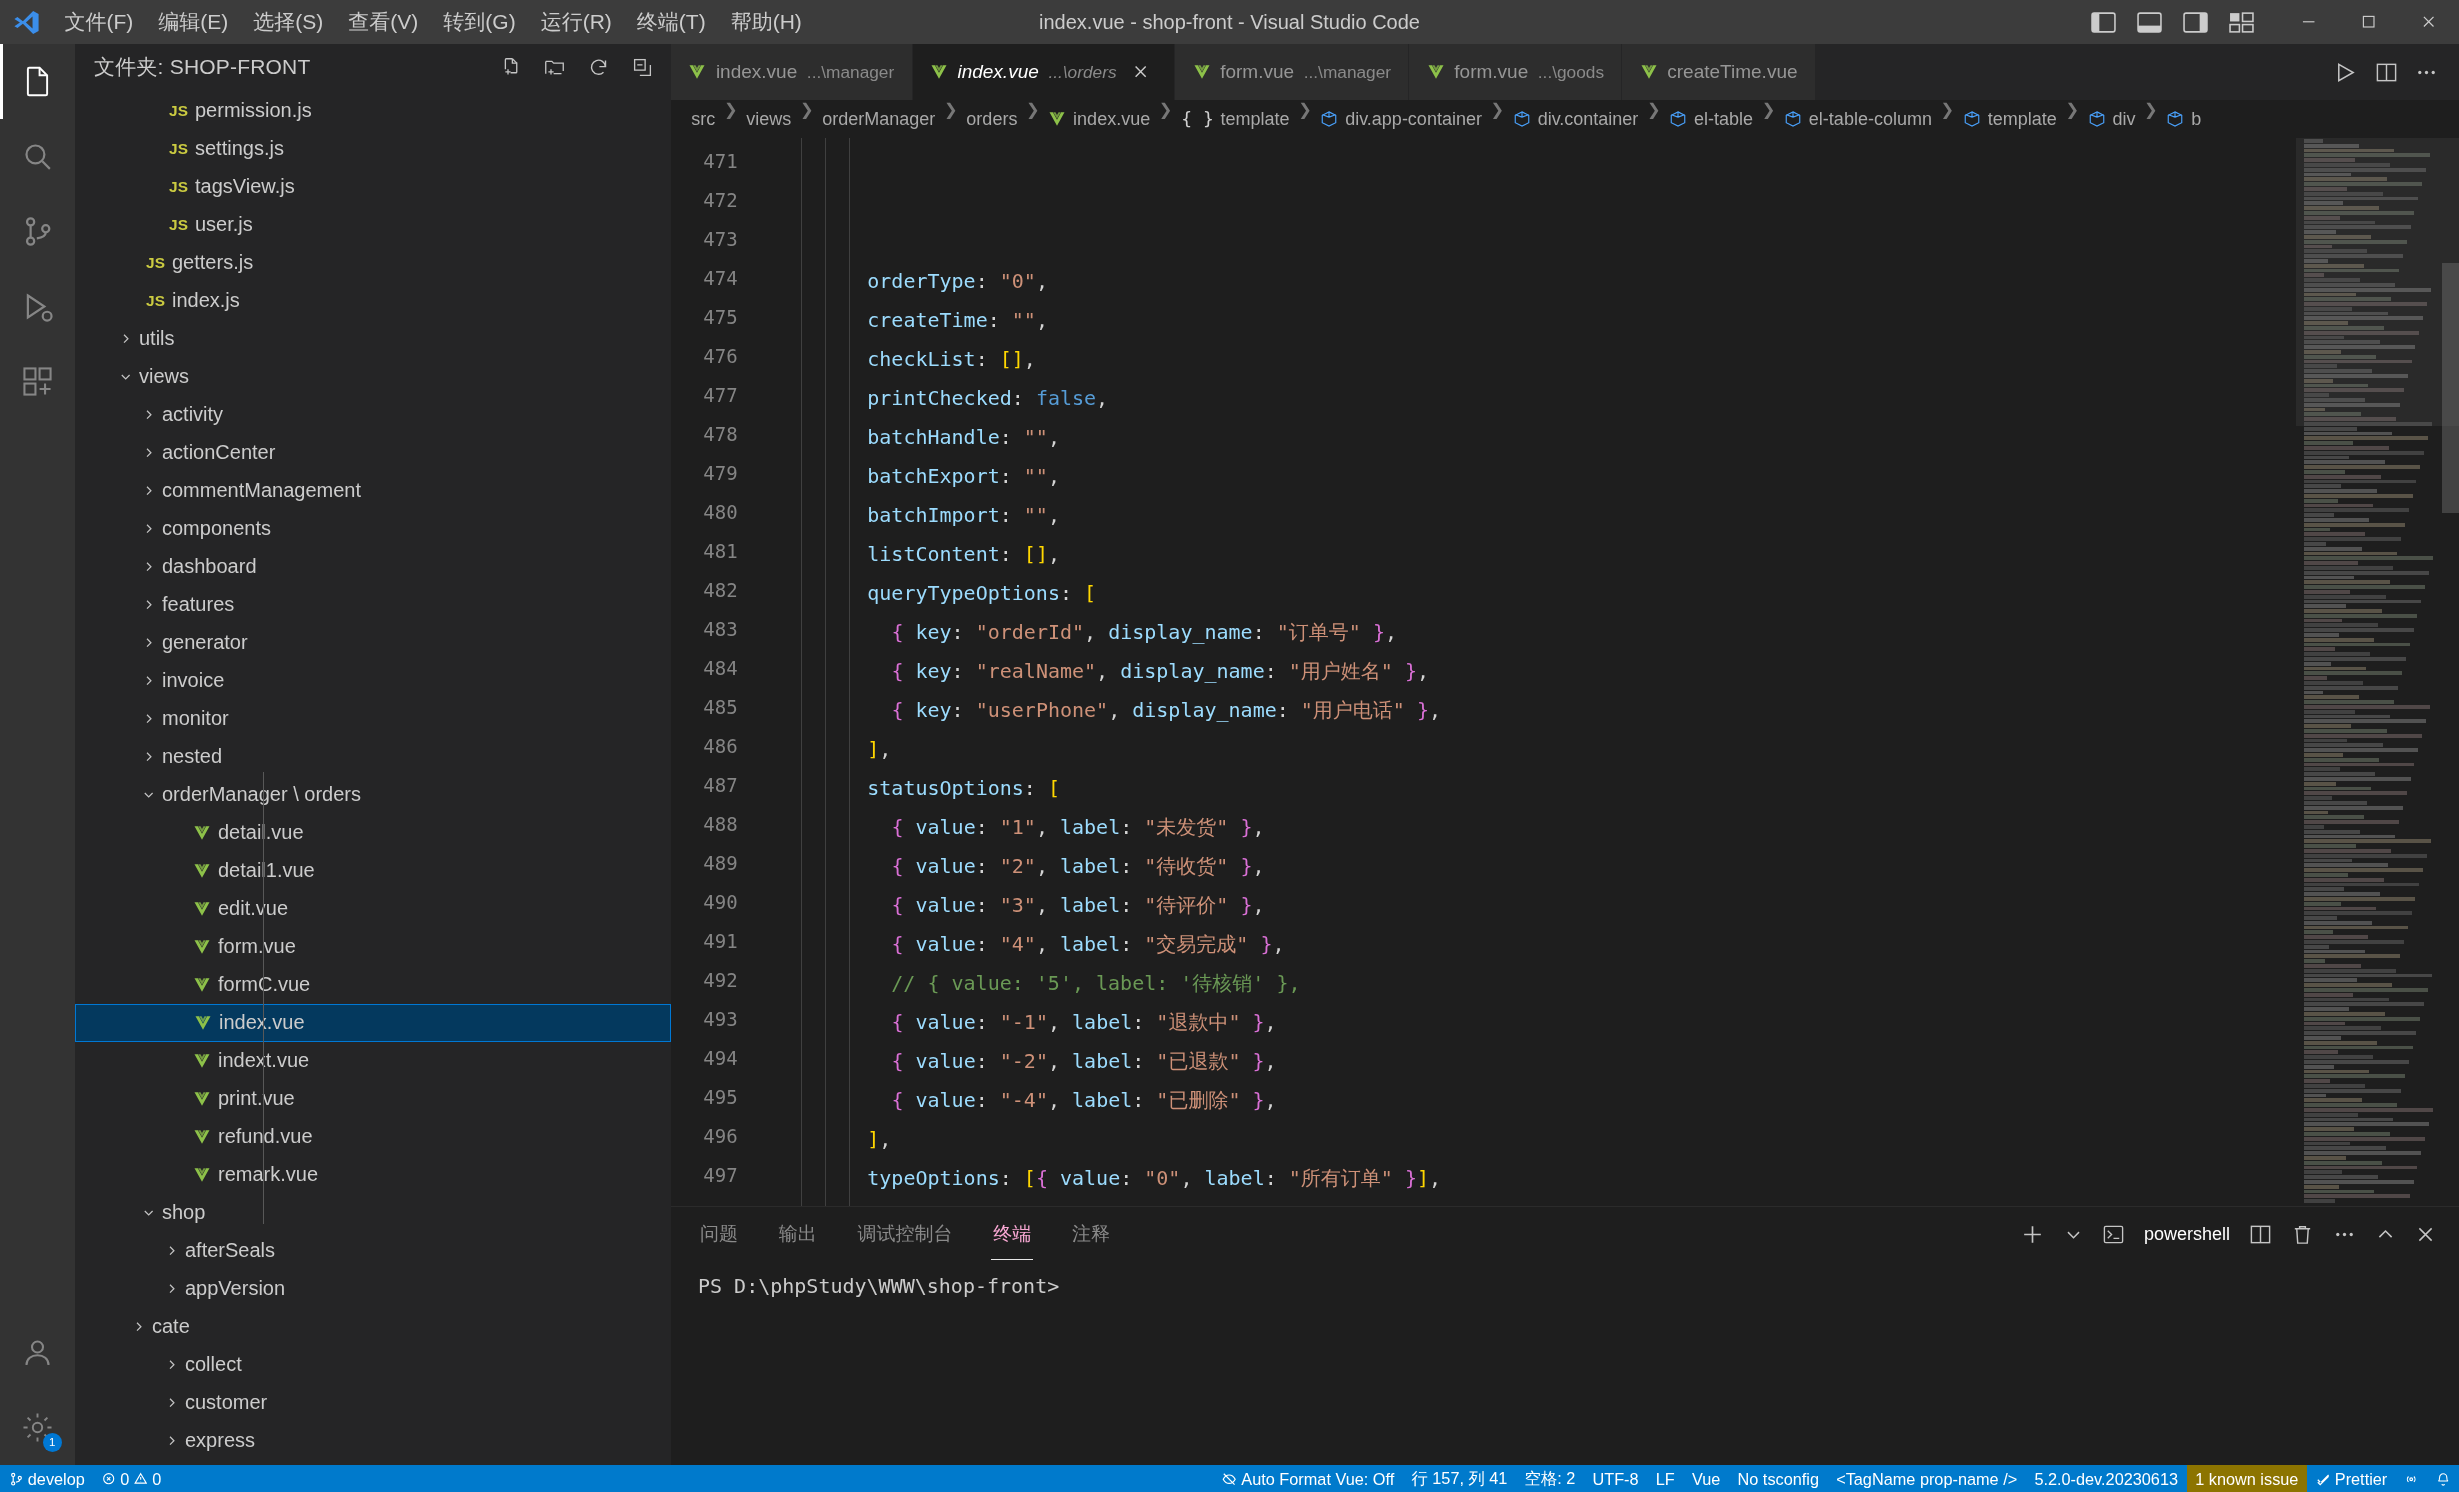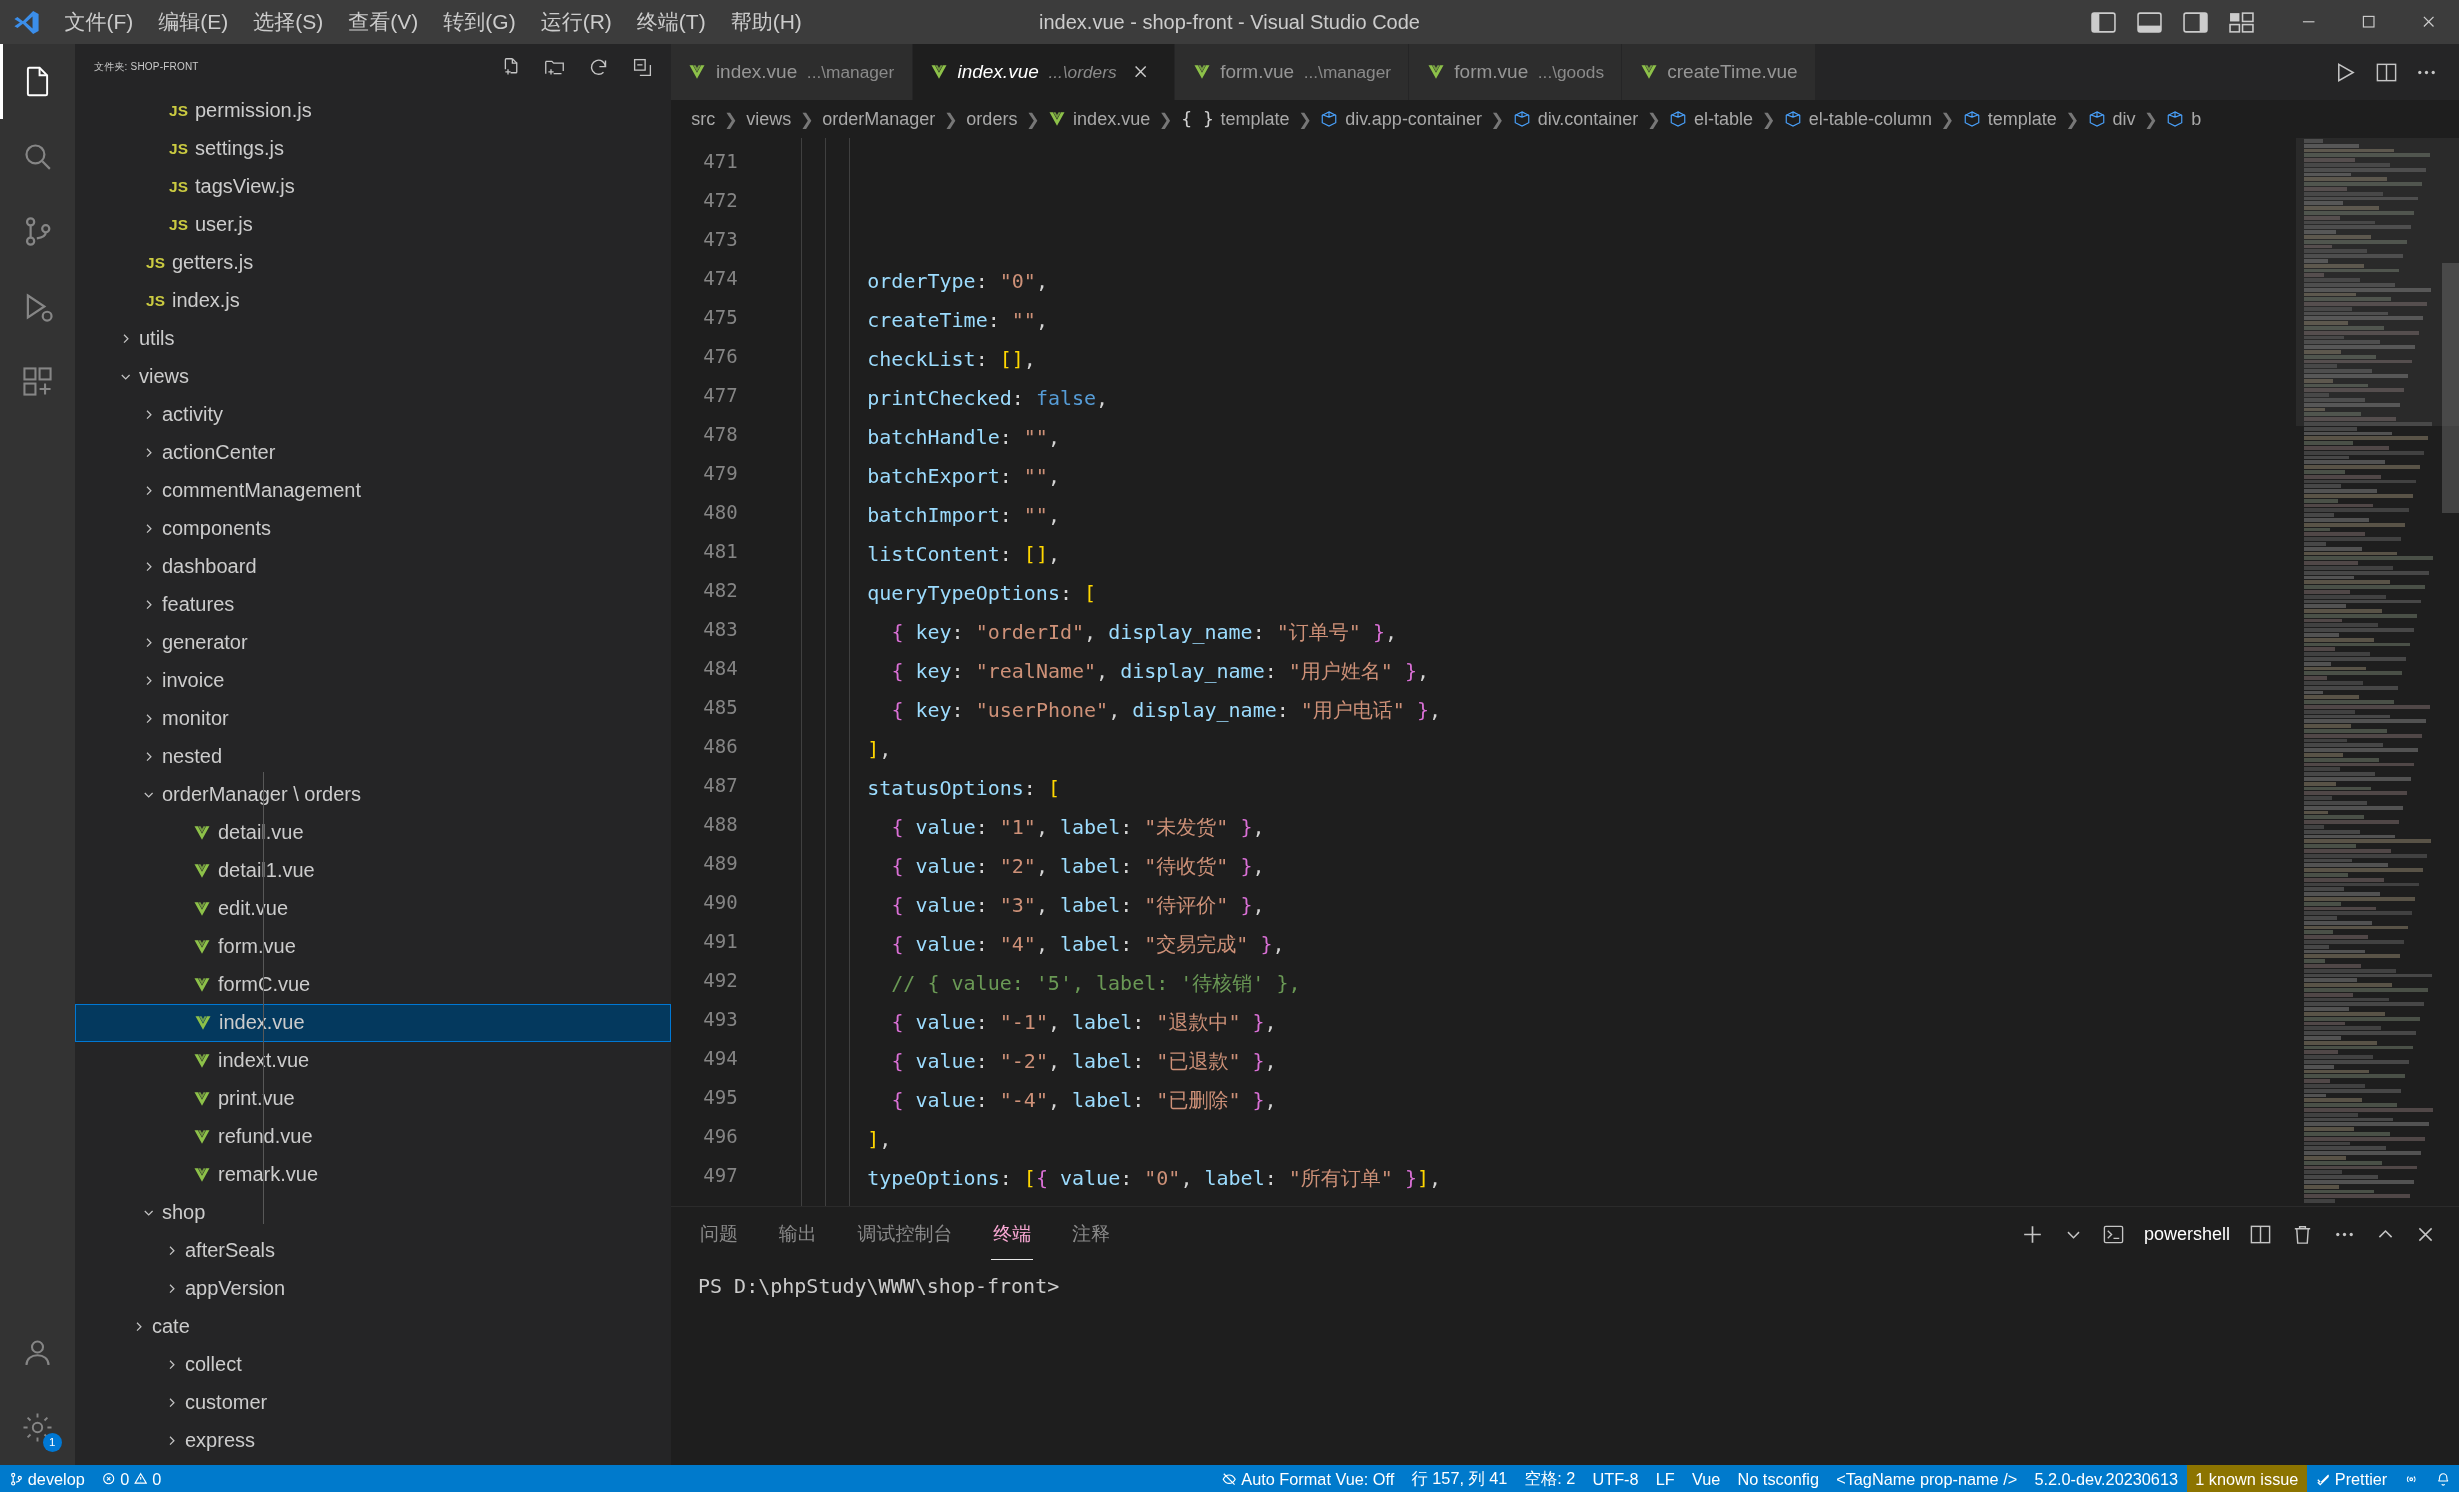--- a/index.html
+++ b/index.html
@@ -62,21 +62,21 @@
   
   .sidebar {
     width: 596px; background: #252526; flex: 0 0 596px; display: flex; flex-direction: column;
     min-height: 0;
   }
   .sidebar-header {
     height: 46px; display: flex; align-items: center; padding: 0 9.6px 0 19px;
     flex: 0 0 46px;
   }
   .sidebar-title {
-    font-size: 10px; color: #cccccc; letter-spacing: 0.2px; white-space: nowrap;
+    font-size: 21px; color: #cccccc; letter-spacing: 0.2px; white-space: nowrap;
   }
   .sidebar-actions { margin-left: auto; display: flex; align-items: center; gap: 5.8px; }
   .sb-act {
     width: 38px; height: 38px; display: flex; align-items: center; justify-content: center;
     color: #c5c5c5;
   }
   .tree {
     flex: 1; overflow: hidden; position: relative; padding-top: 1.9px;
   }
   .row {
@@ -112,21 +112,21 @@
   .tab.active::before {
     content: ""; position: absolute; left: 0; right: 0; top: 0; height: 1px; background: #1e1e1e;
   }
   .tab .tname { white-space: nowrap; }
   .tab .tpath { color: #8a8a8a; font-size: 17.3px; white-space: nowrap; }
   .tab .tclose { margin-left: 5.8px; font-size: 19px; color: #cccccc; width: 25px; text-align: center; }
   .tabs-right { margin-left: auto; display: flex; align-items: center; gap: 17.3px; padding: 0 21px; }
   .tr-ico { color: #c5c5c5; display: flex; align-items: center; }
 
   .breadcrumbs {
-    height: 38px; display: flex; align-items: center; padding-left: 17.3px; gap: 0;
+    height: 38px; display: flex; padding-left: 17.3px; gap: 0;
     font-size: 18px; color: #a9a9a9; flex: 0 0 38px; background: #1e1e1e;
   }
   .crumb { display: flex; align-items: center; gap: 6.7px; padding: 0 2.9px; white-space: nowrap; }
   .crumb-sep { color: #777; padding: 0 5.8px; font-size: 16.3px; }
 
   .code-wrap { flex: 1; display: flex; min-height: 0; position: relative; overflow: hidden; }
   .gutter {
     width: 82px; flex: 0 0 82px; text-align: right; padding-right: 15.4px;
     font-family: "DejaVu Sans Mono", monospace; font-size: 19px; color: #858585;
     padding-top: 3.8px;

